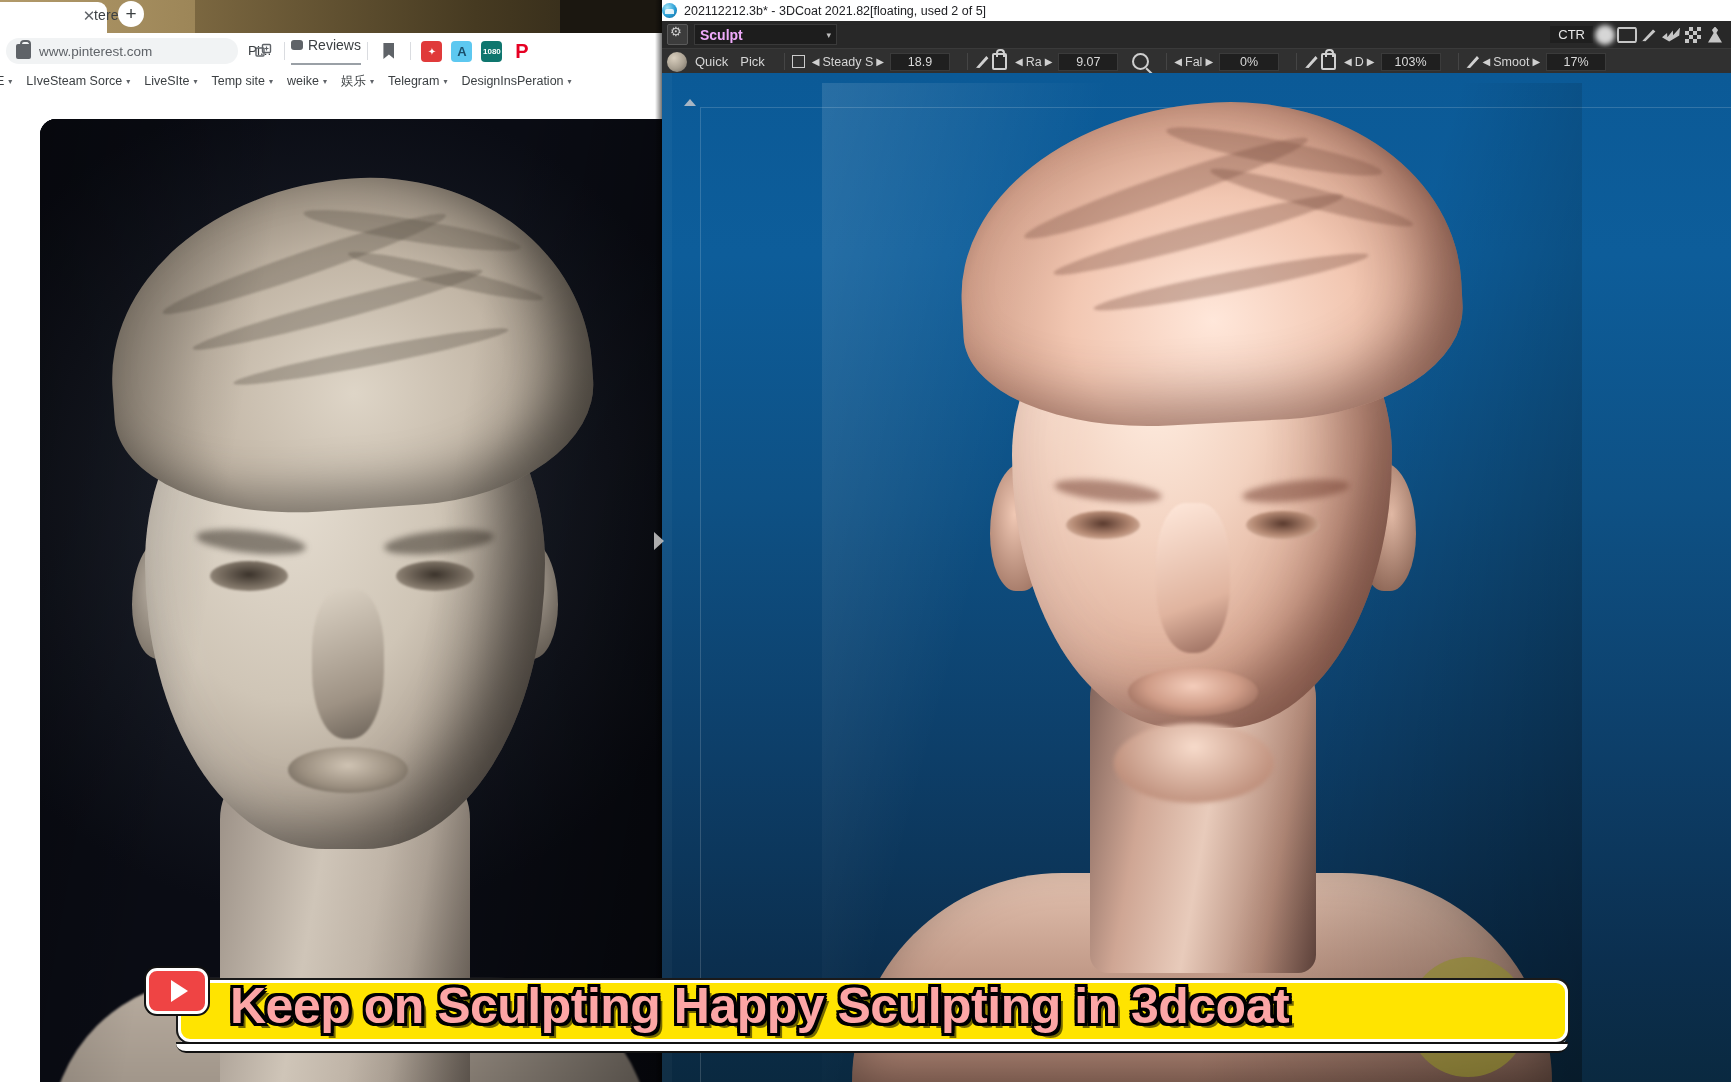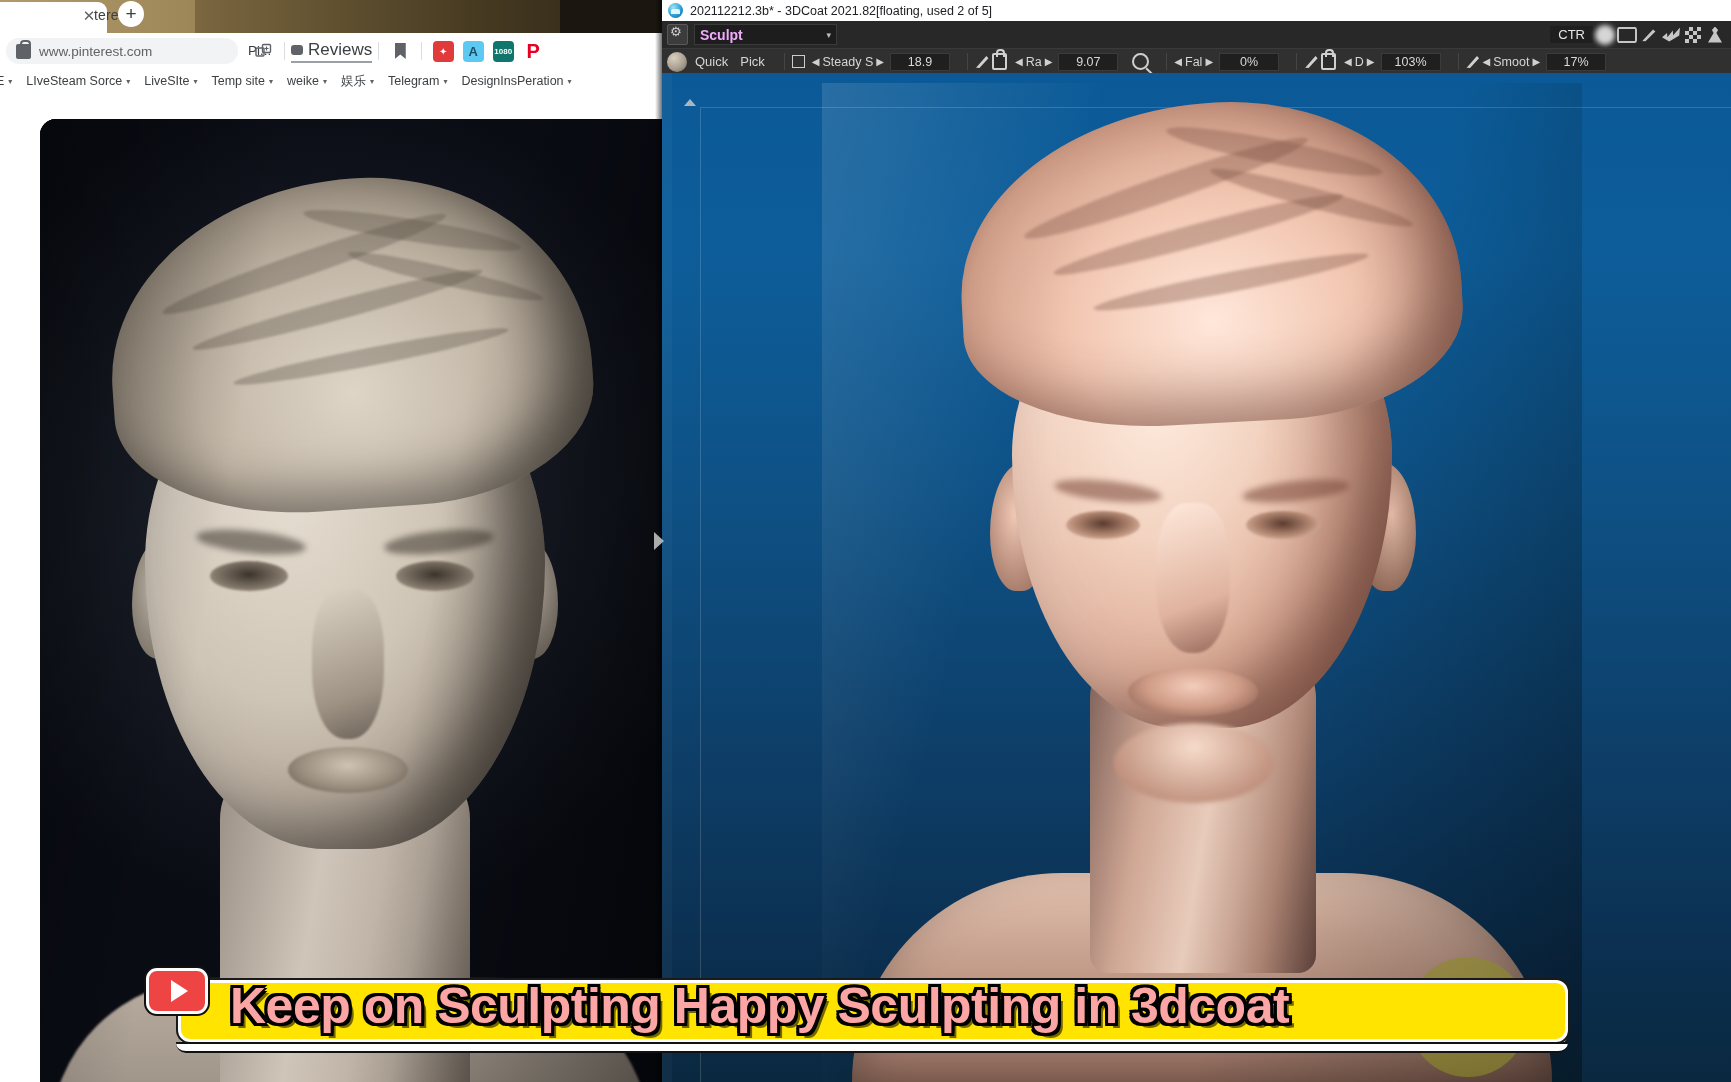--- a/index.html
+++ b/index.html
@@ -64,22 +64,22 @@
     border:2px solid #5f6368;border-bottom:0;border-radius:4px 4px 0 0;
   }
   .url{font-size:13.5px;color:#5f6368;white-space:nowrap;}
   .omni-suffix{
     position:absolute;left:248px;top:10px;font-size:13.5px;color:#3c4043;white-space:nowrap;
   }
   .tbicons{position:absolute;left:246px;top:0;height:36px;display:flex;align-items:center;gap:0px;}
   .tbi{width:30px;height:30px;display:flex;align-items:center;justify-content:center;cursor:pointer;}
   .sep{width:1px;height:18px;background:#dadce0;margin:0 6px;}
   .reviews{
-    display:flex;align-items:center;gap:5px;font-size:17px;color:#3c4043;
-    border-bottom:2px solid #9aa0a6;padding-bottom:1px;cursor:pointer;white-space:nowrap;
+    display:flex;align-items:center;gap:5px;font-size:14px;color:#3c4043;
+    border-bottom:2px solid #9aa0a6;padding-bottom:10px;cursor:pointer;white-space:nowrap;
   }
   .bubble{width:12px;height:10px;background:#5f6368;border-radius:3px;position:relative;}
   .bubble:after{content:"";position:absolute;left:2px;bottom:-3px;border:3px solid transparent;border-top-color:#5f6368;}
   .bkmark{width:11px;height:16px;background:#5f6368;clip-path:polygon(0 0,100% 0,100% 100%,50% 72%,0 100%);}
   .ext{width:21px;height:21px;border-radius:4px;display:flex;align-items:center;justify-content:center;
        font-size:10px;color:#fff;font-weight:bold;}
   .ext-wand{background:#e03a3a;}
   .ext-a{background:#5dc8f0;color:#1b4f6b;font-size:13px;}
   .ext-1080{background:#0f766e;font-size:8px;border-radius:4px;}
   .ext-pin{background:#fff;color:#e60023;font-size:20px;font-weight:900;line-height:20px;}
@@ -163,21 +163,21 @@
     background:#c9c9c9;clip-path:polygon(0 0,100% 50%,0 100%);opacity:.85;cursor:ew-resize;
   }
 
   
   .coat{
     position:absolute;left:662px;top:0;width:1069px;height:1082px;
     background:#2b2b2b;overflow:hidden;z-index:3;
   }
   .coat-title{
     position:absolute;left:0;top:0;width:1069px;height:21px;background:#ffffff;
-    display:flex;align-items:center;padding-left:6px;box-sizing:border-box;
+    display:flex;align-items:center;box-sizing:border-box;
   }
   .coat-logo{
     width:15px;height:15px;border-radius:50%;flex:0 0 auto;margin-right:7px;
     background:radial-gradient(circle at 35% 30%,#9fe2f5 0%,#2a9fd6 55%,#0d5e90 100%);
     position:relative;
   }
   .coat-logo:after{
     content:"";position:absolute;left:3px;top:6px;width:9px;height:5px;
     background:#fff;border-radius:2px 2px 0 0;opacity:.85;
   }

